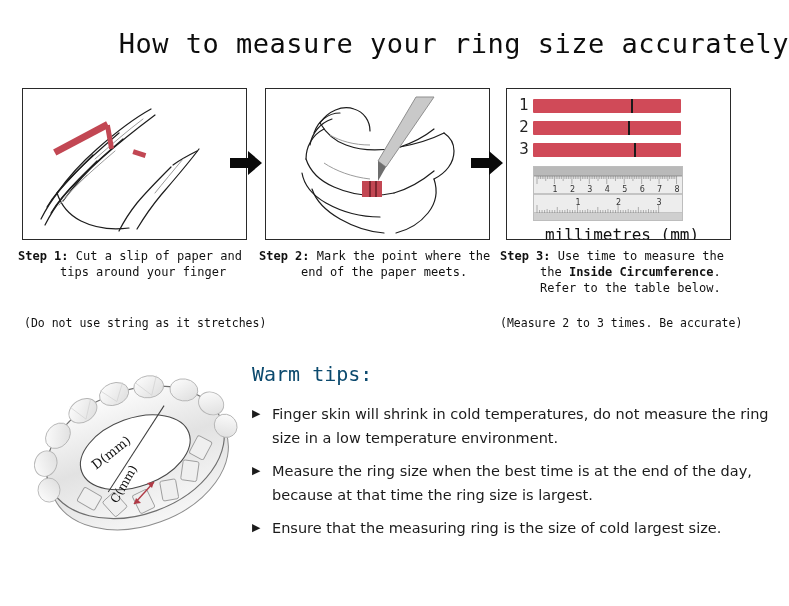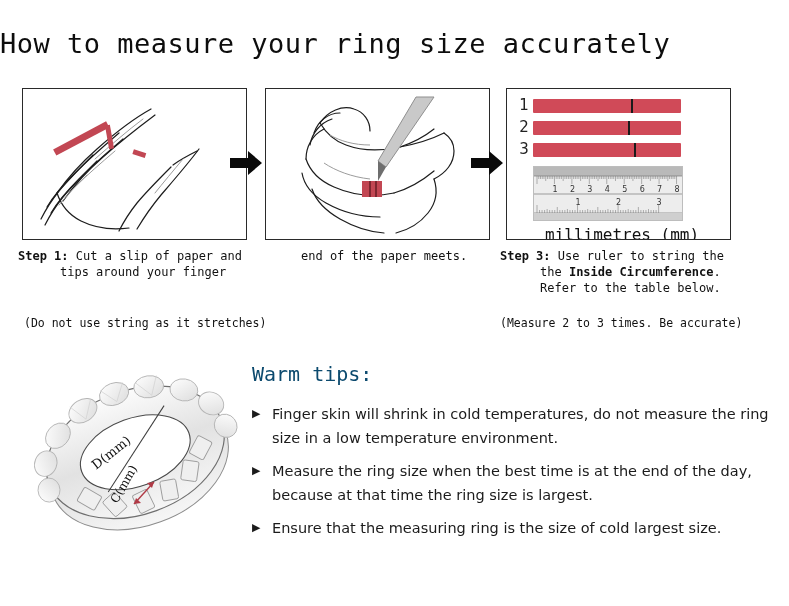--- a/index.html
+++ b/index.html
@@ -5,21 +5,21 @@
   html,body{margin:0;padding:0;}
   body{
     width:789px;height:606px;background:#ffffff;
     font-family:"DejaVu Sans Mono","Liberation Mono",monospace;
     color:#111;overflow:hidden;position:relative;
   }
   .page{position:absolute;inset:0;}
 
   
   .title{
-    position:absolute;left:0;top:28px;width:789px;text-align:left;
+    position:absolute;left:0;top:28px;width:789px;text-align:right;
     font-family:"DejaVu Sans Mono","Liberation Mono",monospace;
     font-size:27px;letter-spacing:.5px;color:#0d0d0d;white-space:nowrap;
   }
 
   
   .steps{position:absolute;left:0;top:88px;width:789px;height:250px;}
   .panel{
     position:absolute;top:0;width:225px;height:152px;
     border:1px solid #2a2a2a;background:#fff;box-sizing:border-box;overflow:hidden;
   }
@@ -364,26 +364,28 @@
       <div class="mmlabel">millimetres (mm)</div>
     </div>
 
     <div class="caption c1">
       <div class="cap-line"><b>Step 1:</b>
         <span>Cut a slip of paper and</span></div>
       <div class="cap-line cap-indent"><span>tips around your finger</span></div>
     </div>
 
     <div class="caption c2">
+      <div class="cap-line"><b>Step 2:</b>
+        <span>Mark the point where the</span></div>
       <div class="cap-line cap-indent"><span>end of the paper meets.</span></div>
     </div>
 
     <div class="caption c3">
       <div class="cap-line"><b>Step 3:</b>
-        <span>Use ruler to string the</span></div>
+        <span>Use time to measure the</span></div>
       <div class="cap-line cap-indent3"><span>the </span><b>Inside Circumference</b><span>.</span></div>
       <div class="cap-line cap-indent3"><span>Refer to the table below.</span></div>
     </div>
 
     <div class="note n1">(Do not use string as it stretches)</div>
     <div class="note n3">(Measure 2 to 3 times. Be accurate)</div>
   </div>
 
   <svg class="ring" viewBox="0 0 215 205">
     <defs>

